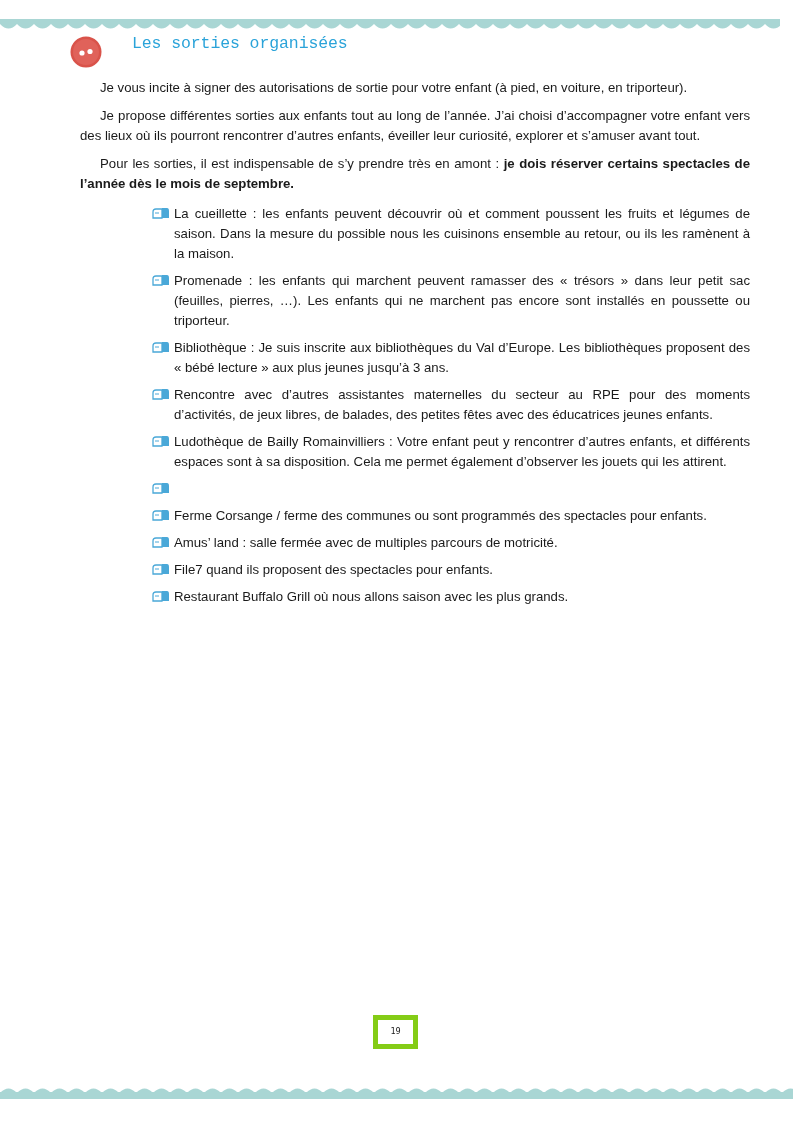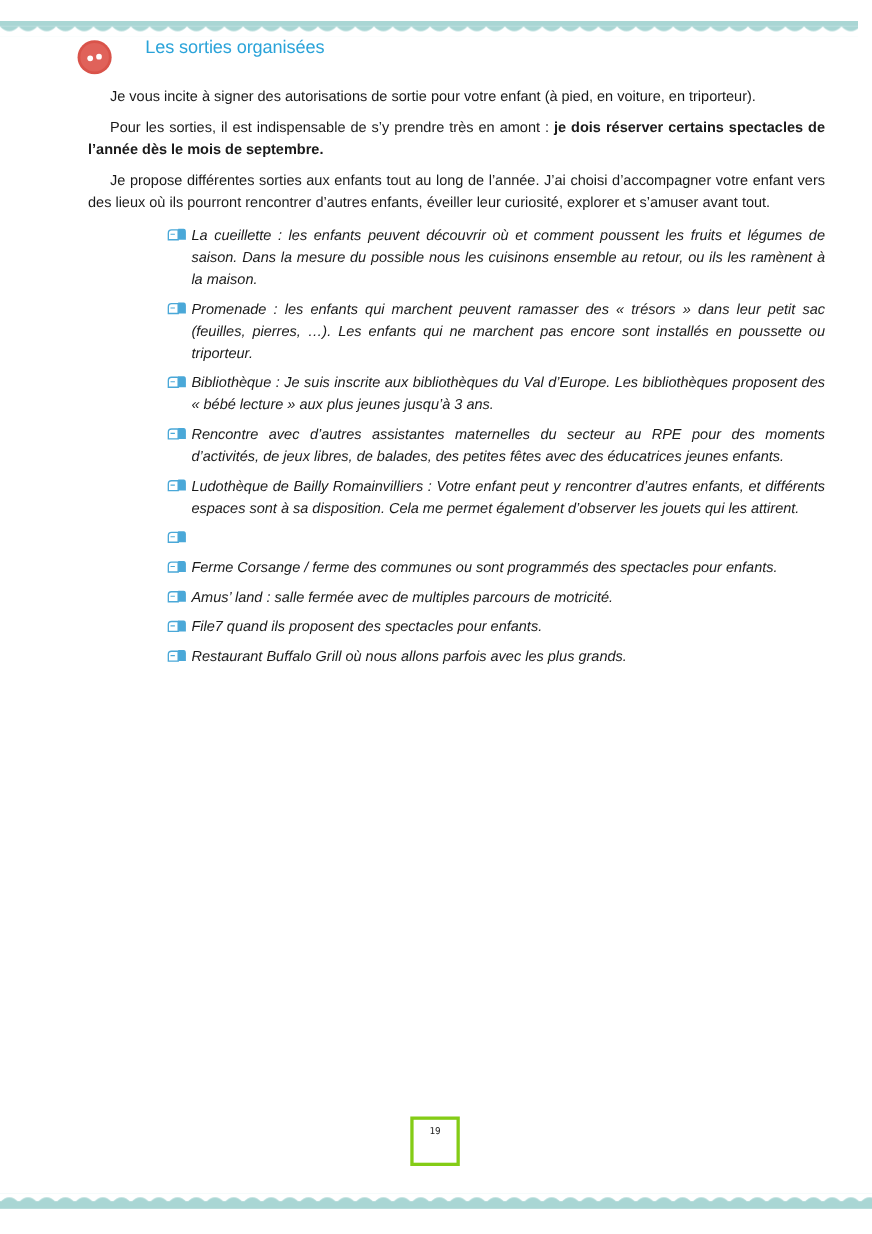--- a/index.html
+++ b/index.html
@@ -34,21 +34,21 @@
     }
     .button-icon {
       width: 32px;
       height: 32px;
       position: relative;
     }
     .page-title {
       position: absolute;
       left: 62px;
       top: 0px;
-      font-family: Liberation Sans, sans-serif;
+      font-family: Liberation Mono, monospace;
       font-size: 16.5px;
       color: #2aa3d9;
       white-space: nowrap;
       letter-spacing: -0.1px;
     }
 
     .content {
       position: absolute;
       left: 66px;
       top: 78px;
@@ -74,38 +74,37 @@
       margin-left: 94px;
       padding-left: 0;
       text-align: justify;
       margin-bottom: 7px;
     }
     .bullet-row {
       display: block;
       text-indent: -22px;
       padding-left: 22px;
       margin-left: -22px;
-      font-style: italic;
     }
     .bullet {
       display: inline-block;
       width: 18px;
       height: 14px;
       vertical-align: -2px;
       margin-right: 4px;
       text-indent: 0;
     }
 
     .page-number-box {
       position: absolute;
       left: 373px;
       top: 1015px;
       width: 45px;
-      height: 45px;
-      border: 3px solid #84cc16;
+      height: 34px;
+      border: 5px solid #84cc16;
       box-sizing: border-box;
     }
     .page-number {
       position: absolute;
       top: 6px;
       left: 0;
       width: 100%;
       text-align: center;
       font-family: "DejaVu Sans Mono", "Liberation Mono", monospace;
       font-size: 8.5px;
@@ -133,25 +132,25 @@
     <circle cx="20" cy="15.5" r="2.6" fill="#ffffff"></circle>
   </svg>
   <div class="page-title">Les sorties organisées</div>
 </div>
 
 <div class="content">
   <p class="para">
     <span>Je vous incite à signer des autorisations de sortie pour votre enfant (à pied, en voiture, en triporteur).</span>
   </p>
   <p class="para">
+    <span>Je propose différentes sorties aux enfants tout au long de l’année. J’ai choisi d’accompagner votre enfant vers des lieux où ils pourront rencontrer d’autres enfants, éveiller leur curiosité, explorer et s’amuser avant tout.</span>
+  </p>
+  <p class="para">
     <span>Pour les sorties, il est indispensable de s’y prendre très en amont : </span><b>je dois réserver certains spectacles de l’année dès le mois de septembre.</b>
   </p>
-  <p class="para">
-    <span>Je propose différentes sorties aux enfants tout au long de l’année. J’ai choisi d’accompagner votre enfant vers des lieux où ils pourront rencontrer d’autres enfants, éveiller leur curiosité, explorer et s’amuser avant tout.</span>
-  </p>
 
   <ul class="list">
     <li class="list-item">
       <span class="bullet-row"><svg class="bullet" viewBox="0 0 18 14">
             <path d="M1 6 Q1 3 4 3 L10 3 L10 12 L1 12 Z" fill="none" stroke="#4aa8d8" stroke-width="1.3"></path>
             <path d="M10 2 L15 2 Q17 2 17 5 L17 12 L10 12 Z" fill="#4aa8d8"></path>
             <line x1="3" y1="7" x2="7" y2="7" stroke="#4aa8d8" stroke-width="1"></line>
           </svg><span>La cueillette : les enfants peuvent découvrir où et comment poussent les fruits et légumes de saison. Dans la mesure du possible nous les cuisinons ensemble au retour, ou ils les ramènent à la maison.</span></span>
     </li>
     <li class="list-item">
@@ -208,21 +207,21 @@
             <path d="M1 6 Q1 3 4 3 L10 3 L10 12 L1 12 Z" fill="none" stroke="#4aa8d8" stroke-width="1.3"></path>
             <path d="M10 2 L15 2 Q17 2 17 5 L17 12 L10 12 Z" fill="#4aa8d8"></path>
             <line x1="3" y1="7" x2="7" y2="7" stroke="#4aa8d8" stroke-width="1"></line>
           </svg><span>File7 quand ils proposent des spectacles pour enfants.</span></span>
     </li>
     <li class="list-item">
       <span class="bullet-row"><svg class="bullet" viewBox="0 0 18 14">
             <path d="M1 6 Q1 3 4 3 L10 3 L10 12 L1 12 Z" fill="none" stroke="#4aa8d8" stroke-width="1.3"></path>
             <path d="M10 2 L15 2 Q17 2 17 5 L17 12 L10 12 Z" fill="#4aa8d8"></path>
             <line x1="3" y1="7" x2="7" y2="7" stroke="#4aa8d8" stroke-width="1"></line>
-          </svg><span>Restaurant Buffalo Grill où nous allons parfois avec les plus grands.</span></span>
+          </svg><span>Restaurant Buffalo Grill où nous allons saison avec les plus grands.</span></span>
     </li>
   </ul>
 </div>
 
 <div class="page-number-box">
   <div class="page-number">19</div>
 </div>
 
 <svg class="scallop bottom" viewBox="0 0 793 14" preserveAspectRatio="none">
   <defs>

